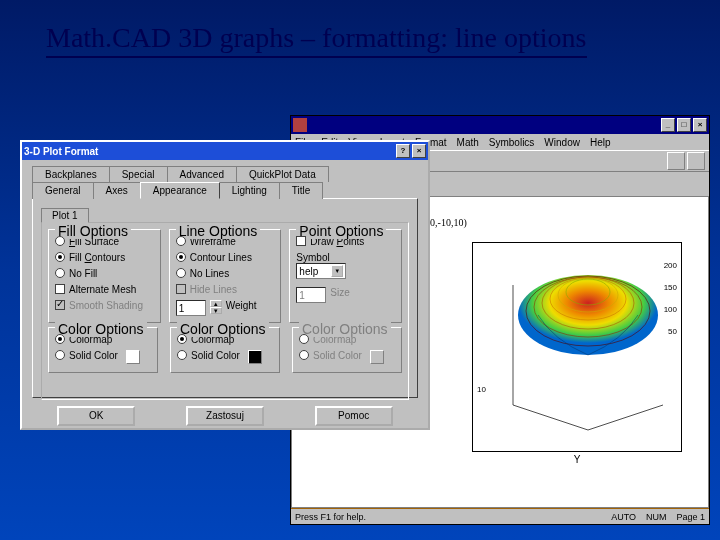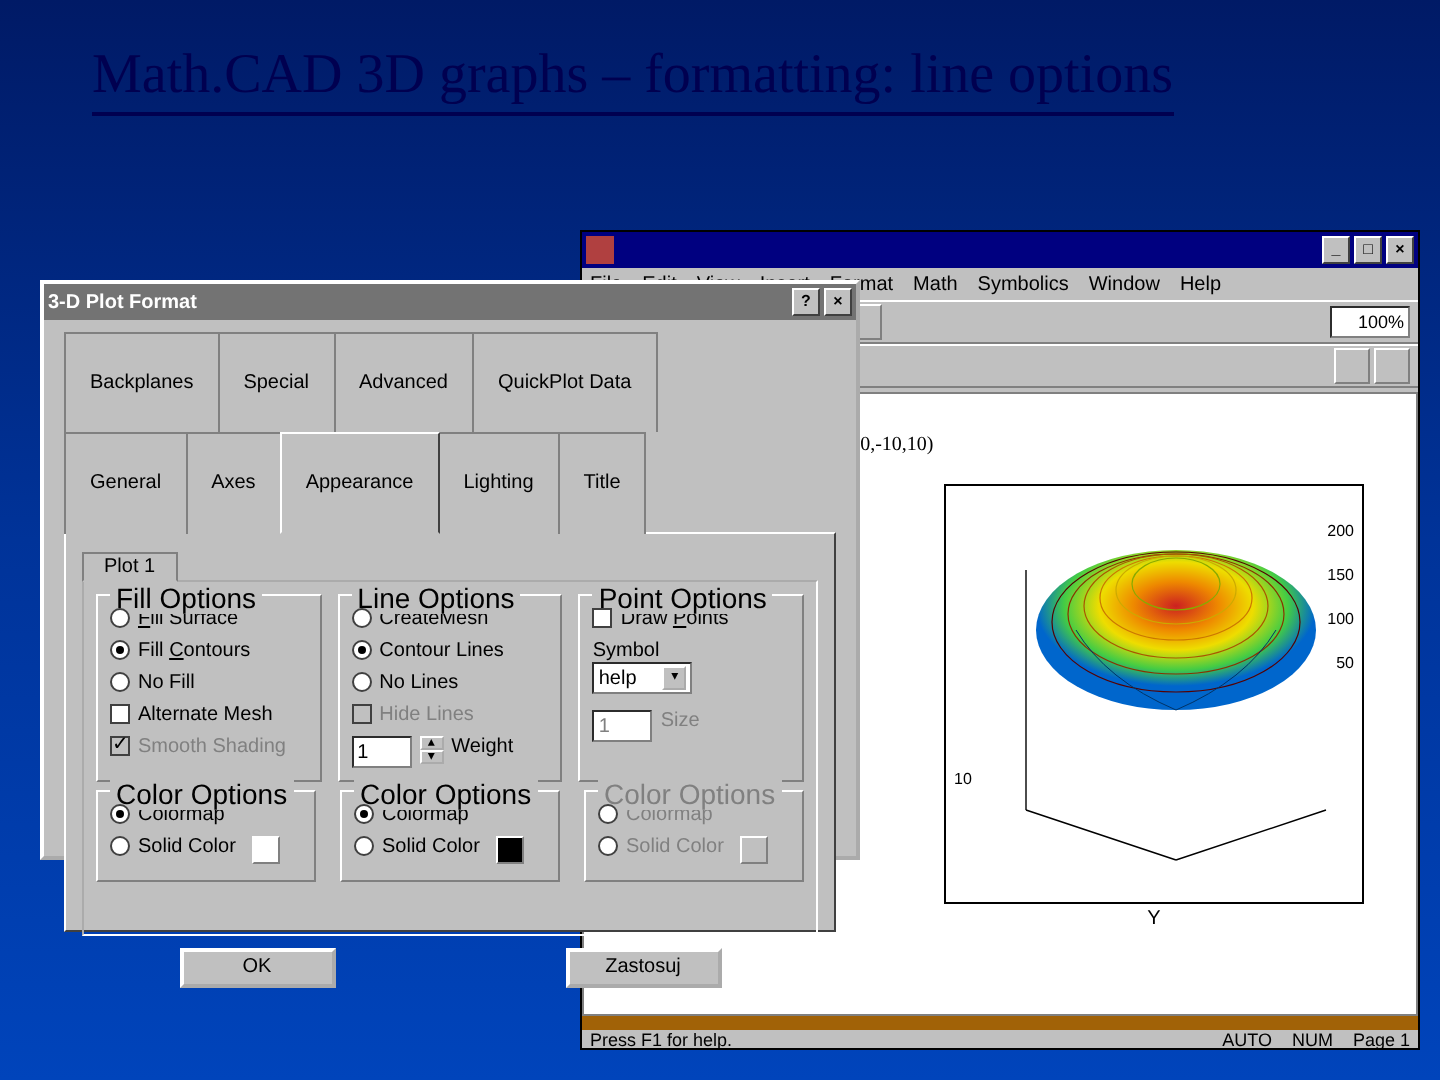--- a/index.html
+++ b/index.html
@@ -35,34 +35,34 @@
   .menubar { height: 16px; background: #c0c0c0; display: flex; align-items: center; padding: 0 4px; font-size: 10px; color:#000;}
   .menubar span { margin-right: 10px; }
   .toolbar { height: 22px; background: #c0c0c0; border-top: 1px solid #fff; border-bottom: 1px solid #808080; display:flex; align-items:center; padding: 0 4px; gap:2px;}
   .tool { width: 18px; height: 18px; background: #c0c0c0; border: 1px solid #fff; border-right-color:#808080; border-bottom-color:#808080;}
   .zoom-box { width: 40px; height:16px; background:#fff; border:1px inset #808080; font-size:9px; text-align:right; padding-right:2px; line-height:14px;}
   .doc-area { position: absolute; top: 80px; left: 0; right:0; bottom: 16px; background: #fff; overflow: hidden; border: 1px solid #808080;}
   .formula-row { position:absolute; top: 20px; left: 110px; font-family: "Times New Roman"; font-size: 10px; color:#000;}
   .chart-box { position:absolute; top: 45px; left: 180px; width: 210px; height: 210px; border: 1px solid #000; background:#fff;}
   .chart-label-y { position:absolute; bottom: -14px; left: 50%; transform: translateX(-50%); font-size: 10px;}
   .axis-tick { position:absolute; font-size: 8px; color:#000;}
-  .statusbar { position: absolute; bottom:0; left:0; right:0; height: 16px; background:#c0c0c0; border-top:7px solid #a16207; display:flex; align-items:center; font-size:9px; padding:0 4px; gap:10px; color:#000;}
+  .statusbar { position: absolute; bottom:0; left:0; right:0; height: 16px; background:#c0c0c0; border-top:1px solid #a16207; display:flex; align-items:center; font-size:9px; padding:0 4px; gap:10px; color:#000;}
   .statusbar .spacer { flex:1;}
   .dialog {
     position: absolute; top: 140px; left: 20px;
     width: 410px; height: 290px;
     background: #c0c0c0;
     border: 2px outset #fff;
     font-family: "MS Sans Serif", Arial, sans-serif;
     font-size: 10px; color:#000;
   }
-  .dialog .titlebar { background: #737373;}
+  .dialog .titlebar { background: #1d4ed8;}
   .dialog-body { padding: 6px 10px 4px 10px;}
   .tab-row { display:flex; flex-wrap: wrap; font-size:10px;}
-  .tab { padding: 19px 12px; background:#c0c0c0; border:1px solid #808080; border-bottom:none; margin-right:-1px; position:relative;}
+  .tab { padding: 2px 12px; background:#c0c0c0; border:1px solid #808080; border-bottom:none; margin-right:-1px; position:relative;}
   .tab.row2 { }
   .tab.active { background:#c0c0c0; border:1px solid #fff; border-right-color:#404040; border-bottom: 1px solid #c0c0c0; z-index:2;}
   .tab-panel { border: 1px solid #fff; border-right-color:#404040; border-bottom-color:#404040; padding: 8px; margin-top:-1px; background:#c0c0c0; height: 200px;}
   .subtab { display:inline-block; padding: 1px 10px; border:1px solid #808080; border-bottom:1px solid #c0c0c0; background:#c0c0c0; font-size:10px; position:relative; top:1px;}
   .inner-panel { border: 1px inset #fff; padding: 6px; height: 178px;}
   .opts-row { display:flex; gap: 8px;}
   .fieldset { border: 1px solid #808080; border-left-color:#fff; border-top-color:#fff; padding: 4px 6px 6px 6px; flex:1; position:relative;}
   .fieldset .legend { position:absolute; top:-7px; left: 6px; background:#c0c0c0; padding: 0 3px; font-size:14px;}
   .radio-row, .check-row { display:flex; align-items:flex-start; gap:4px; font-size:10px; margin: 2px 0; height:14px;}
   .radio { width:10px; height:10px; border-radius:50%; border:1px solid #404040; background:#fff; display:inline-block; position:relative;}
@@ -100,32 +100,20 @@
     <span>Format</span>
     <span>Math</span>
     <span>Symbolics</span>
     <span>Window</span>
     <span>Help</span>
   </div>
   <div class="toolbar">
     <span class="tool"></span>
     <span class="tool"></span>
     <span class="tool"></span>
-    <span class="tool"></span>
-    <span style="width:6px"></span>
-    <span class="tool"></span>
-    <span class="tool"></span>
-    <span class="tool"></span>
-    <span style="flex:1"></span>
-    <span class="zoom-box">100%</span>
-  </div>
-  <div class="toolbar">
-    <span class="tool"></span>
-    <span class="tool"></span>
-    <span class="tool"></span>
     <span style="flex:1"></span>
     <span class="tool"></span>
     <span class="tool"></span>
   </div>
   <div class="doc-area">
     <div class="formula-row">F,-10,10,-10,10)</div>
     <div class="chart-box">
       <svg class="surface-svg" width="180" height="190">
 
         <defs>
@@ -215,21 +203,21 @@
             <div class="check-row">
                 <span class="check disabled checked"></span>
                 <span class="disabled-text">Smooth Shading</span>
               </div>
           </div>
 
           <div class="fieldset">
             <span class="legend">Line Options</span>
             <div class="radio-row">
                 <span class="radio"></span>
-                <span>CreateMesh</span>
+                <span>Wireframe</span>
               </div>
             <div class="radio-row">
                 <span class="radio checked"></span>
                 <span>Contour Lines</span>
               </div>
             <div class="radio-row">
                 <span class="radio"></span>
                 <span>No Lines</span>
               </div>
             <div class="check-row">
@@ -301,14 +289,15 @@
                 <span class="tool" style="width:14px;height:14px;background:#c0c0c0;margin-left:4px"></span>
               </div>
           </div>
         </div>
       </div>
     </div>
   </div>
   <div class="btn-row">
     <div class="dlg-btn">OK</div>
     <div class="dlg-btn">Zastosuj</div>
+    <div class="dlg-btn">Pomoc</div>
   </div>
 </div>
 
 </body></html>

